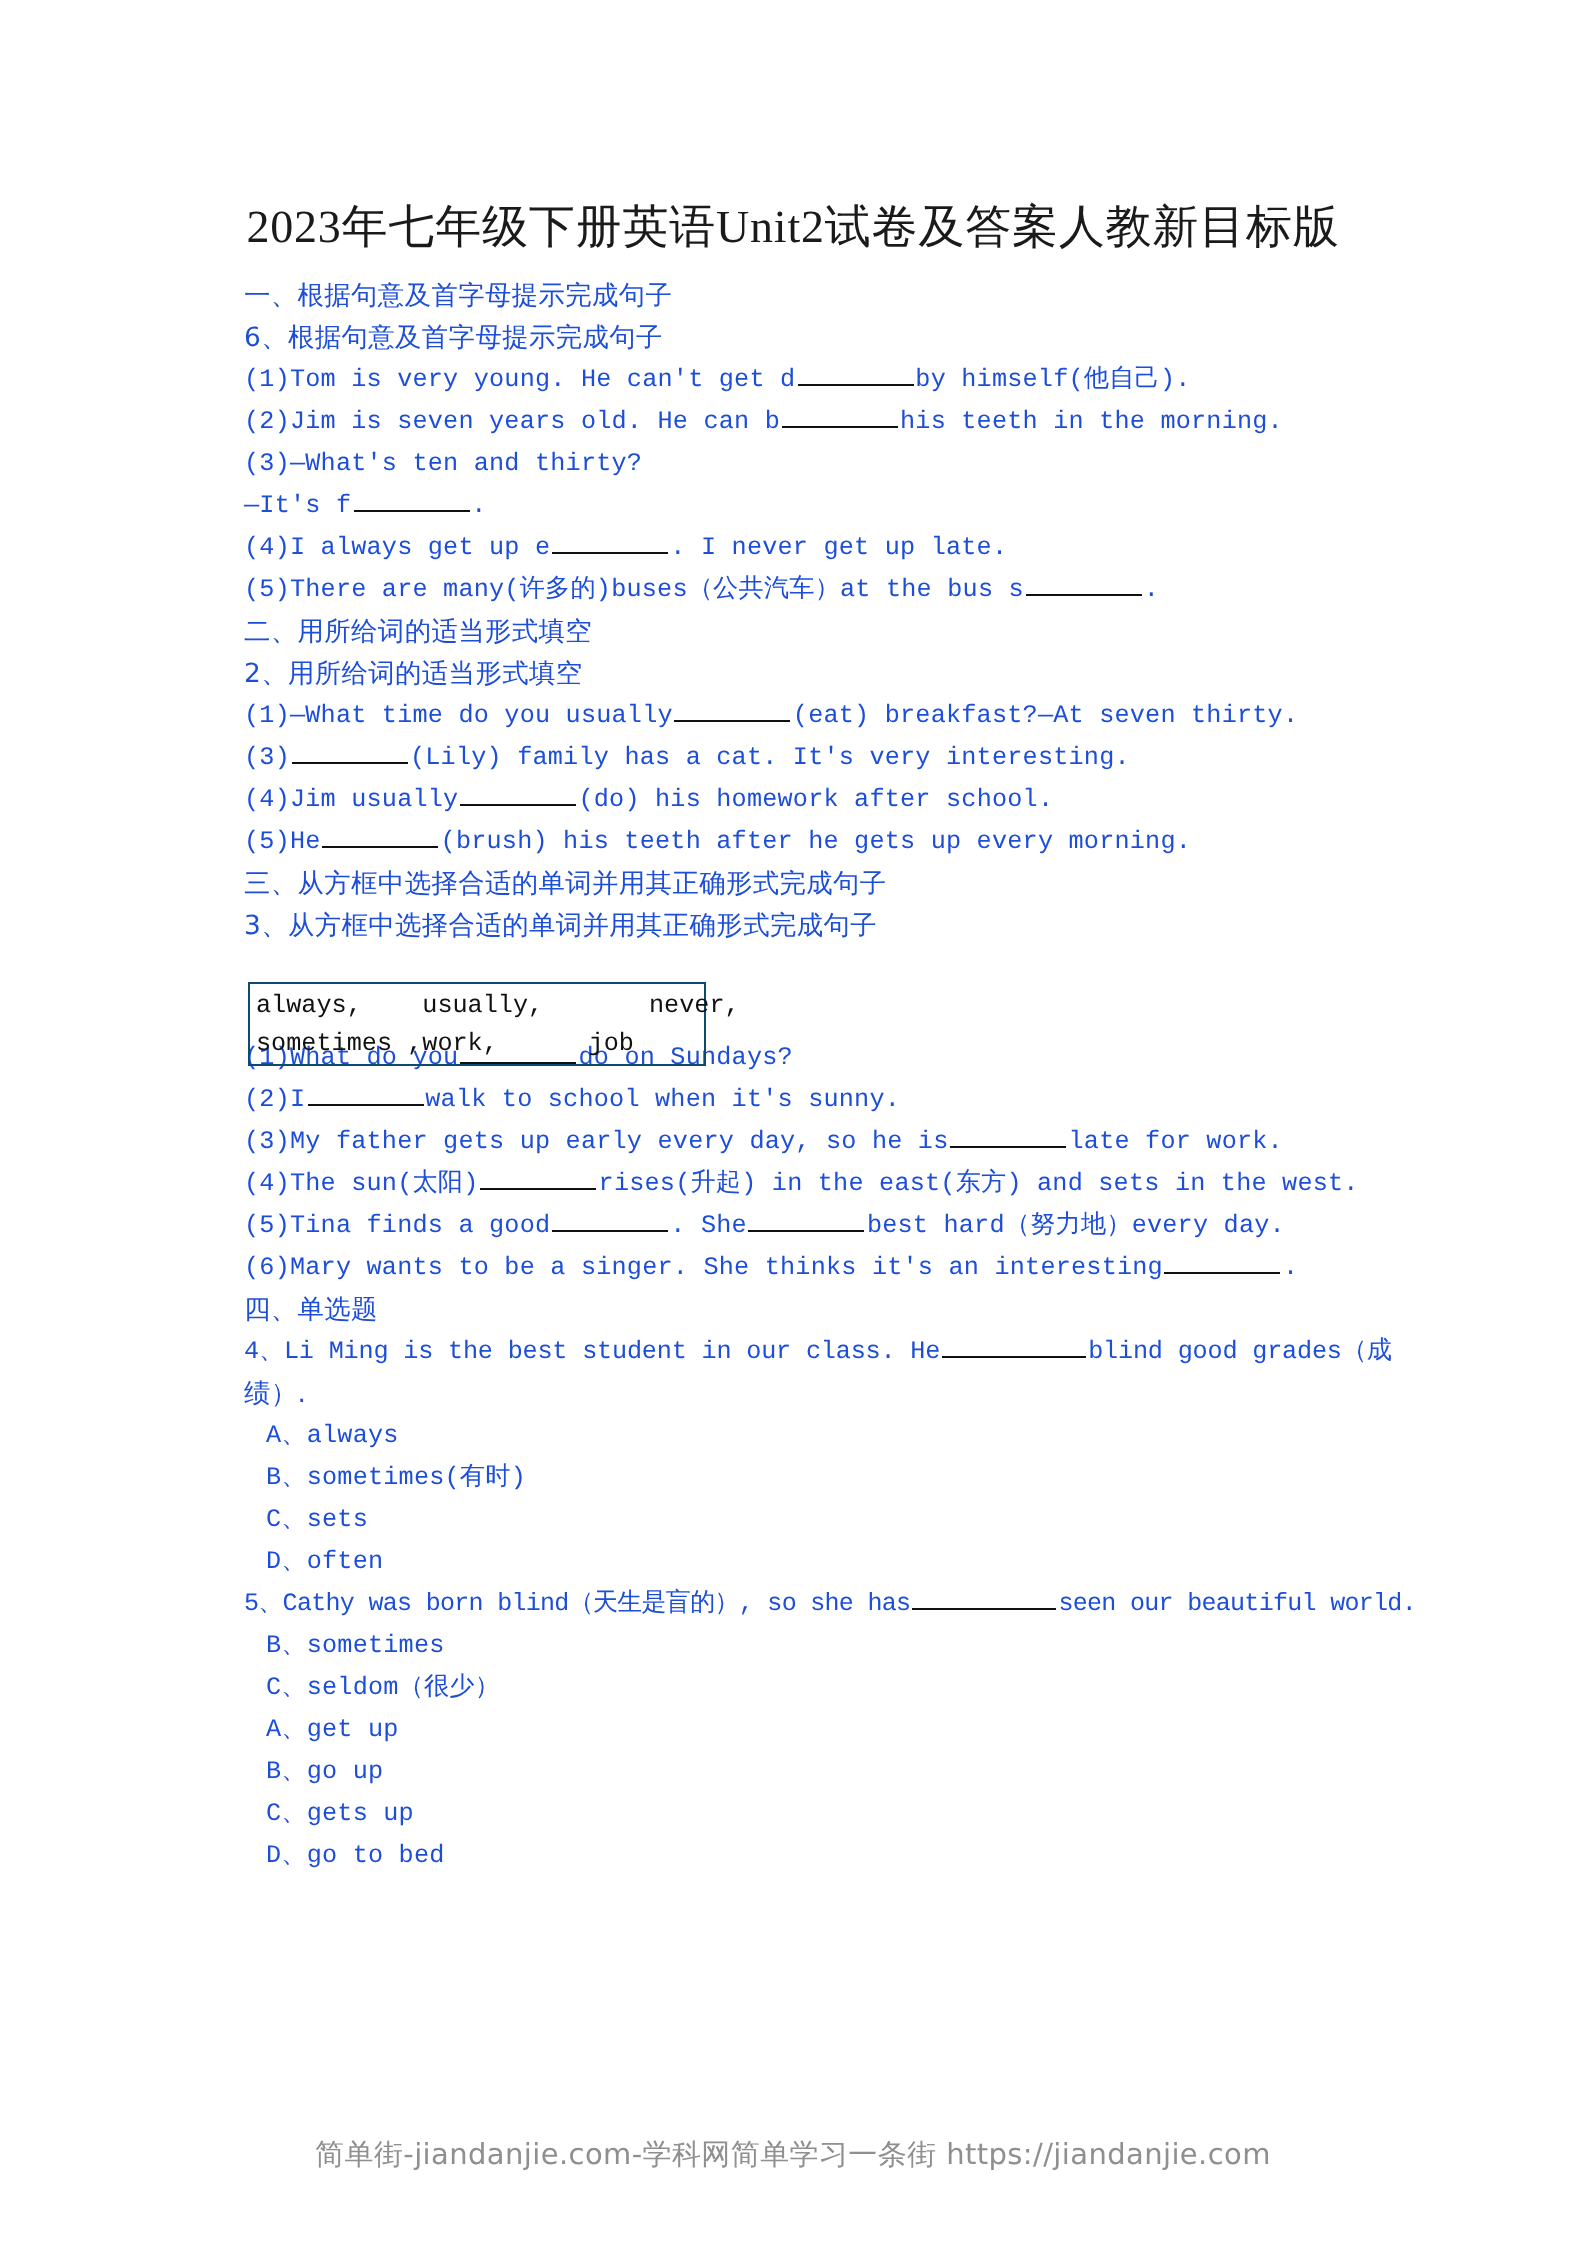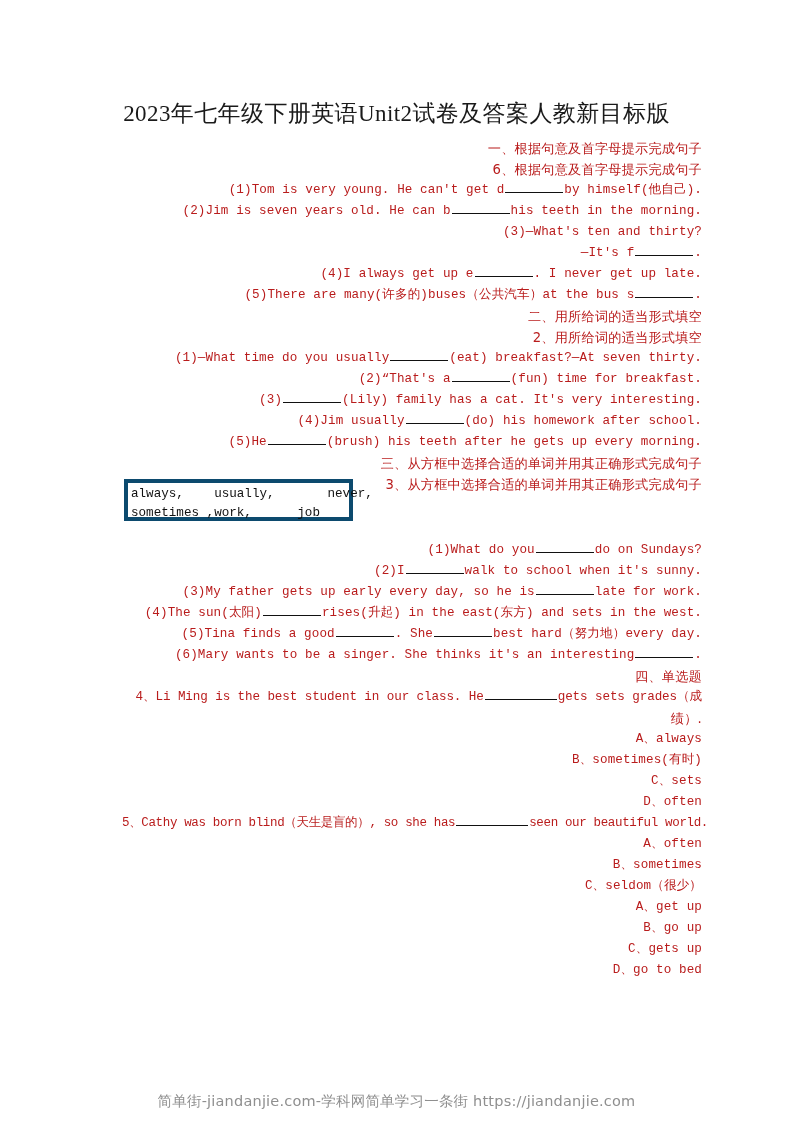--- a/index.html
+++ b/index.html
@@ -38,23 +38,22 @@
   .body-block {
     position: absolute;
     left: 122px;
     top: 138px;
     width: 580px;
   }
   .ln {
     font-size: 12.6px;
     line-height: 21px;
     white-space: nowrap;
-    color: #b91c1c;
+    color: #1d4ed8;
     letter-spacing: 0.1px;
-    text-align: right;
   }
   .ln.cn {
     font-family: "DejaVu Sans", "Liberation Sans", sans-serif;
     font-size: 13.2px;
     letter-spacing: 0.2px;
   }
   .ln.opt {
     padding-left: 11px;
   }
   .ln.cont {
@@ -72,45 +71,44 @@
     border-bottom: 1px solid #111;
     height: 0.92em;
     vertical-align: baseline;
     margin: 0 1px;
   }
   .b-md { width: 58px; }
   .b-lg { width: 72px; }
   .wordbox {
     position: absolute;
     left: 124px;
-    top: 479px;
+    top: 491px;
     width: 229px;
     height: 42px;
-    border: 4px solid #0c4a6e;
+    border: 1px solid #0c4a6e;
     box-sizing: border-box;
     padding: 2px 0 0 3px;
   }
   .wordbox .wline {
     font-size: 12.6px;
     line-height: 19px;
     white-space: pre;
     color: #111111;
   }
   .footer {
     position: absolute;
     left: 0;
     top: 1068px;
     width: 793px;
     text-align: center;
     font-family: "DejaVu Sans", "Liberation Sans", sans-serif;
     font-size: 14.5px;
     color: #8f8f8f;
     letter-spacing: 0.2px;
     white-space: nowrap;
-    margin-top: 24px;
   }
 </style>
 </head>
 <body>
 
 <div class="page">
 
   <div class="doc-title">2023年七年级下册英语Unit2试卷及答案人教新目标版</div>
 
   <div class="body-block">
@@ -128,21 +126,20 @@
 
     <div class="ln"><span>(4)I always get up e</span><span class="blank b-md"></span><span>. I never get up late.</span></div>
 
     <div class="ln"><span>(5)There are many(许多的)buses（公共汽车）at the bus s</span><span class="blank b-md"></span><span>.</span></div>
 
     <div class="ln cn">二、用所给词的适当形式填空</div>
     <div class="ln cn">2、用所给词的适当形式填空</div>
 
     <div class="ln"><span>(1)—What time do you usually</span><span class="blank b-md"></span><span>(eat) breakfast?—At seven thirty.</span></div>
 
-    <div class="ln"><span>(2)“That's a</span><span class="blank b-md"></span><span>(fun) time for breakfast.</span></div>
 
     <div class="ln"><span>(3)</span><span class="blank b-md"></span><span>(Lily) family has a cat. It's very interesting.</span></div>
 
     <div class="ln"><span>(4)Jim usually</span><span class="blank b-md"></span><span>(do) his homework after school.</span></div>
 
     <div class="ln"><span>(5)He</span><span class="blank b-md"></span><span>(brush) his teeth after he gets up every morning.</span></div>
 
     <div class="ln cn">三、从方框中选择合适的单词并用其正确形式完成句子</div>
     <div class="ln cn">3、从方框中选择合适的单词并用其正确形式完成句子</div>
 
@@ -155,29 +152,28 @@
     <div class="ln"><span>(3)My father gets up early every day, so he is</span><span class="blank b-md"></span><span>late for work.</span></div>
 
     <div class="ln"><span>(4)The sun(太阳)</span><span class="blank b-md"></span><span>rises(升起) in the east(东方) and sets in the west.</span></div>
 
     <div class="ln"><span>(5)Tina finds a good</span><span class="blank b-md"></span><span>. She</span><span class="blank b-md"></span><span>best hard（努力地）every day.</span></div>
 
     <div class="ln"><span>(6)Mary wants to be a singer. She thinks it's an interesting</span><span class="blank b-md"></span><span>.</span></div>
 
     <div class="ln cn">四、单选题</div>
 
-    <div class="ln tight2"><span>4、Li Ming is the best student in our class. He</span><span class="blank b-lg"></span><span>gets sets grades（成</span></div>
+    <div class="ln tight2"><span>4、Li Ming is the best student in our class. He</span><span class="blank b-lg"></span><span>blind good grades（成</span></div>
     <div class="ln cont cn">绩）.</div>
     <div class="ln opt">A、always</div>
     <div class="ln opt">B、sometimes(有时)</div>
     <div class="ln opt">C、sets</div>
     <div class="ln opt">D、often</div>
 
     <div class="ln tight"><span>5、Cathy was born blind（天生是盲的）, so she has</span><span class="blank b-lg"></span><span>seen our beautiful world.</span></div>
-    <div class="ln opt">A、often</div>
     <div class="ln opt">B、sometimes</div>
     <div class="ln opt">C、seldom（很少）</div>
 
     <div class="ln opt">A、get up</div>
     <div class="ln opt">B、go up</div>
     <div class="ln opt">C、gets up</div>
     <div class="ln opt">D、go to bed</div>
 
   </div>
 

